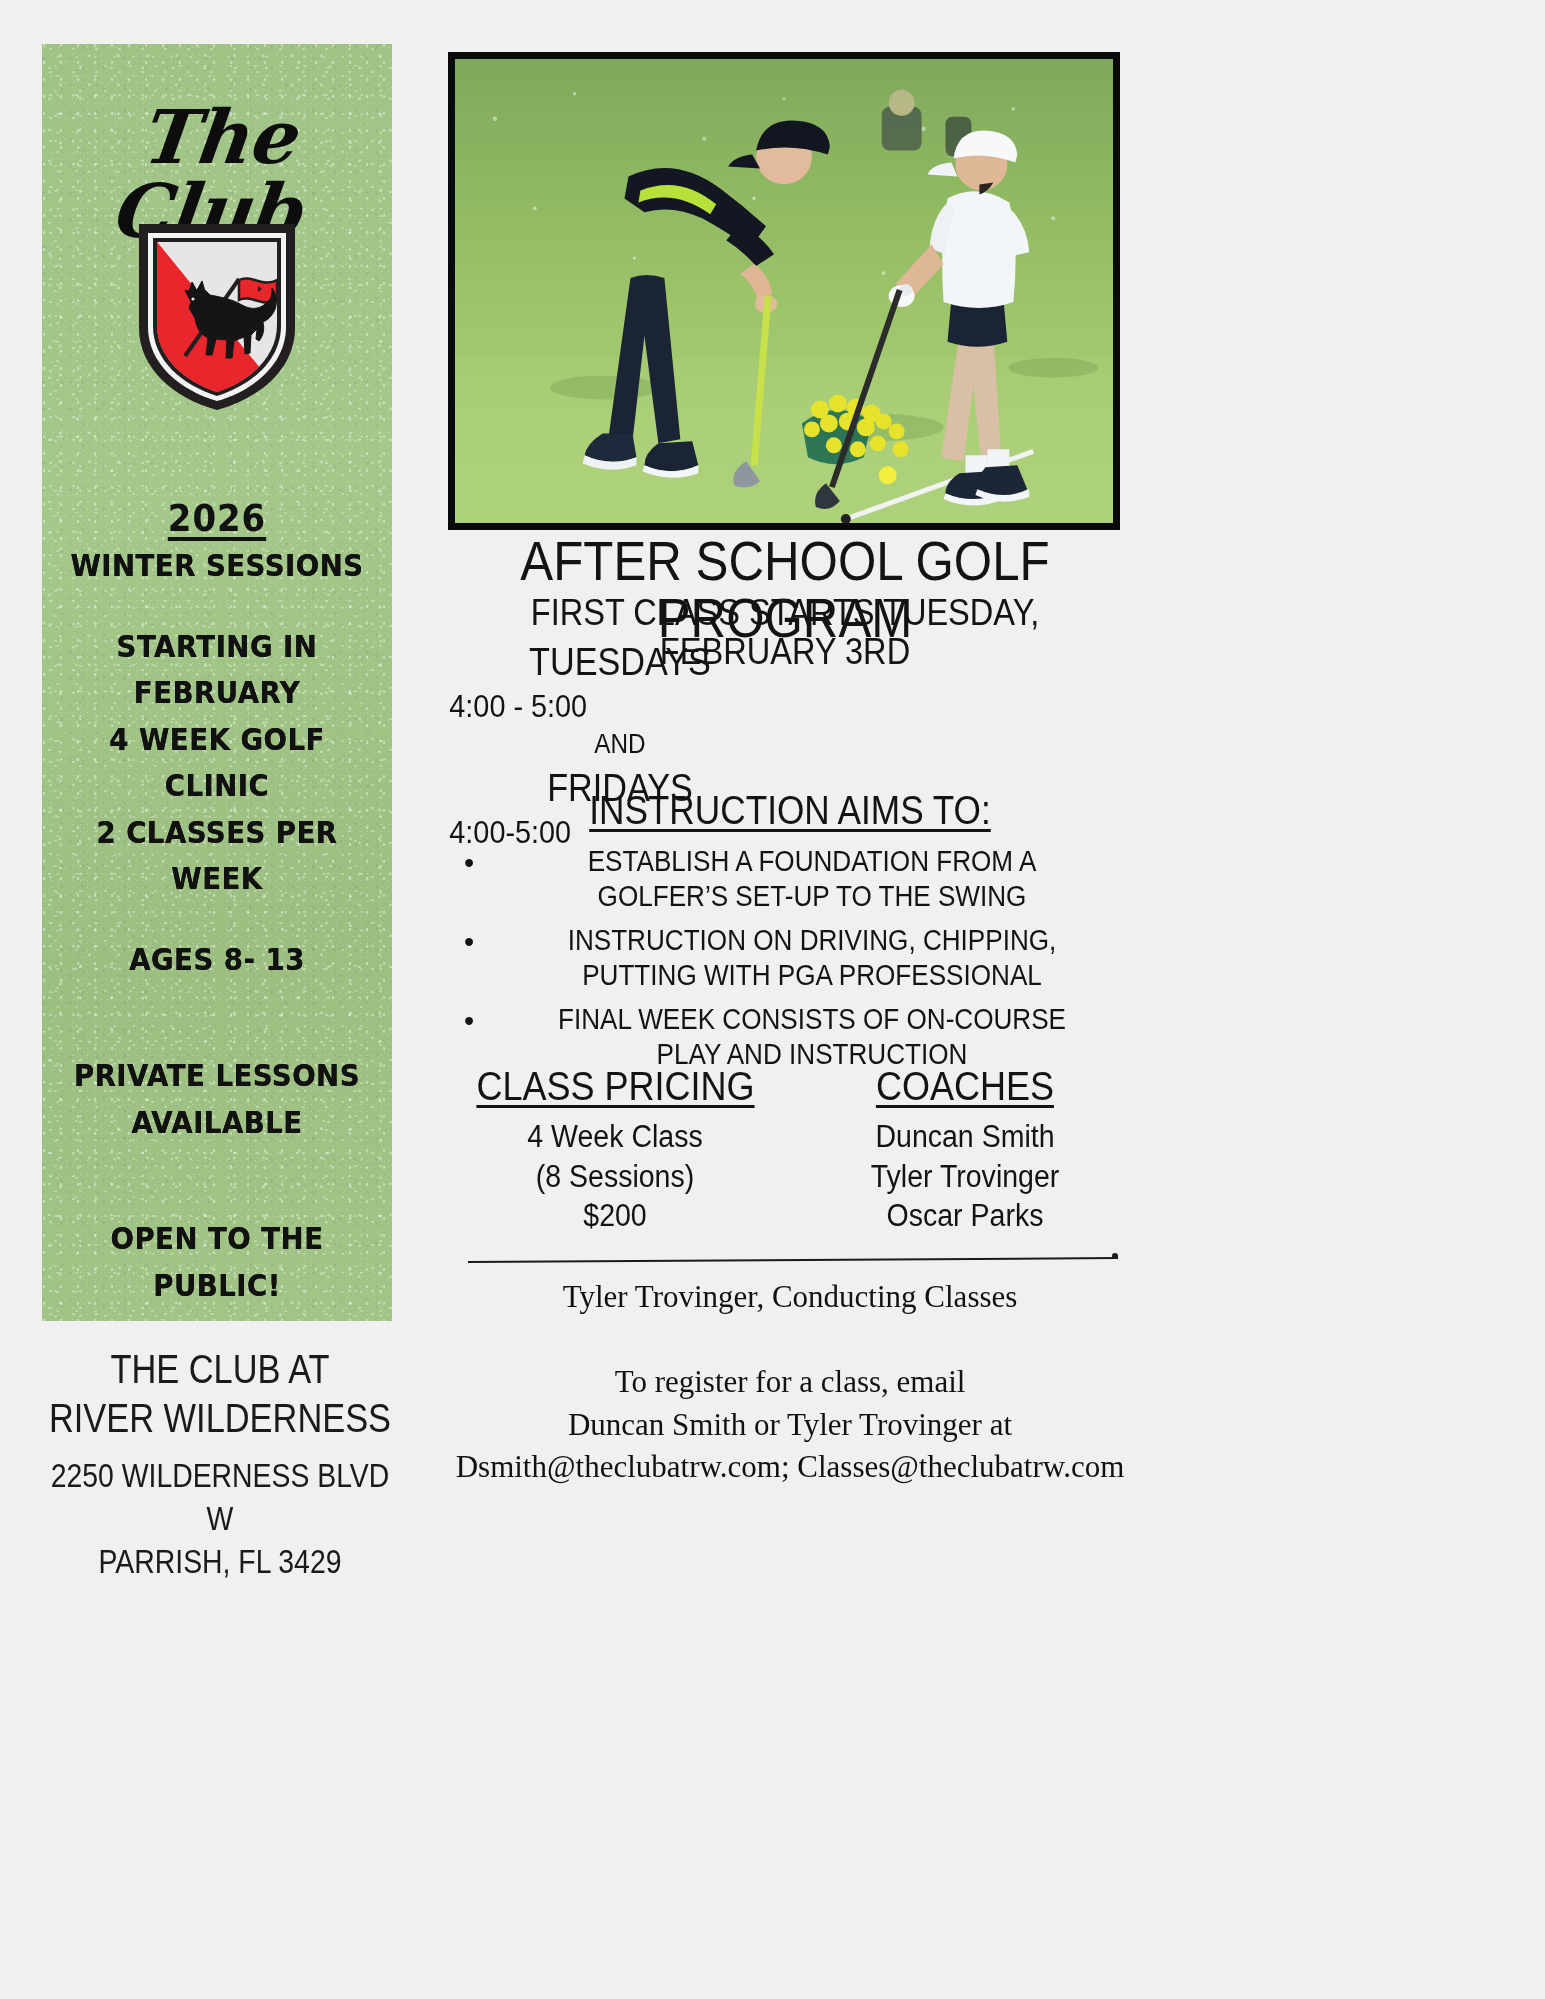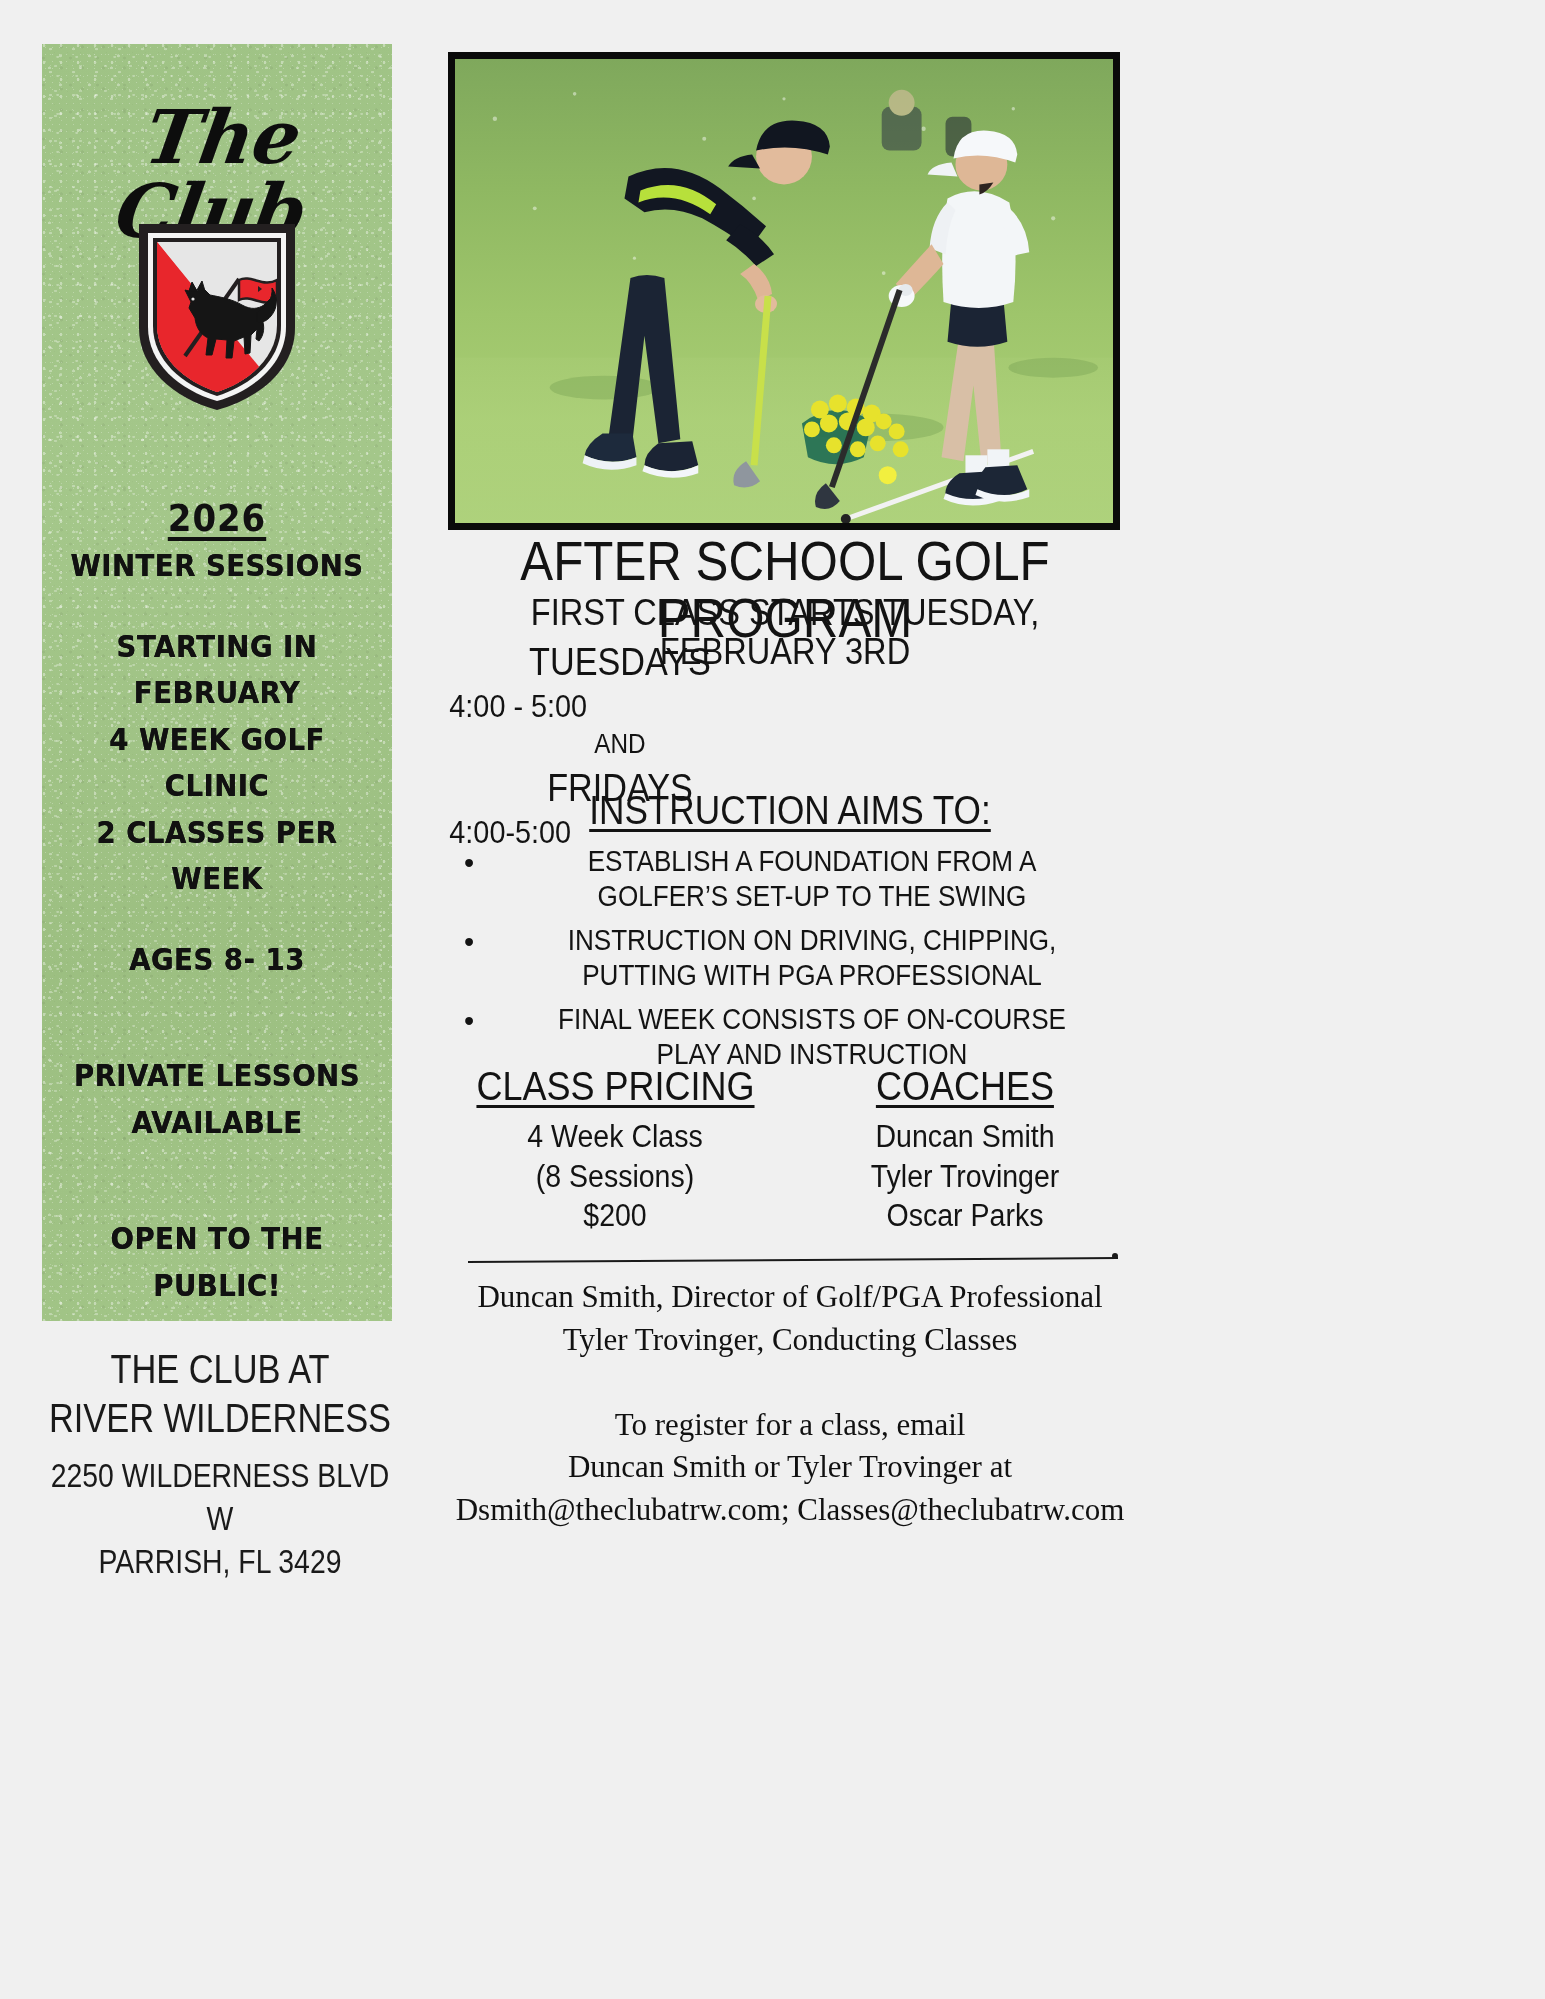--- a/index.html
+++ b/index.html
@@ -435,20 +435,19 @@
       <div class="item">Duncan Smith</div>
       <div class="item">Tyler Trovinger</div>
       <div class="item">Oscar Parks</div>
     </div>
   </div>
 
   <div id="divider"></div>
   <div id="divider-dot"></div>
 
   <div id="footer">
-    <div class="fline">Duncan Smith, Director of Golf/PGA Professional</div>
     <div class="fline">Tyler Trovinger, Conducting Classes</div>
     <div class="fgap"></div>
     <div class="fline">To register for a class, email</div>
     <div class="fline">Duncan Smith or Tyler Trovinger at</div>
     <div class="fline">Dsmith@theclubatrw.com; Classes@theclubatrw.com</div>
   </div>
 </div>
 
 </body></html>

